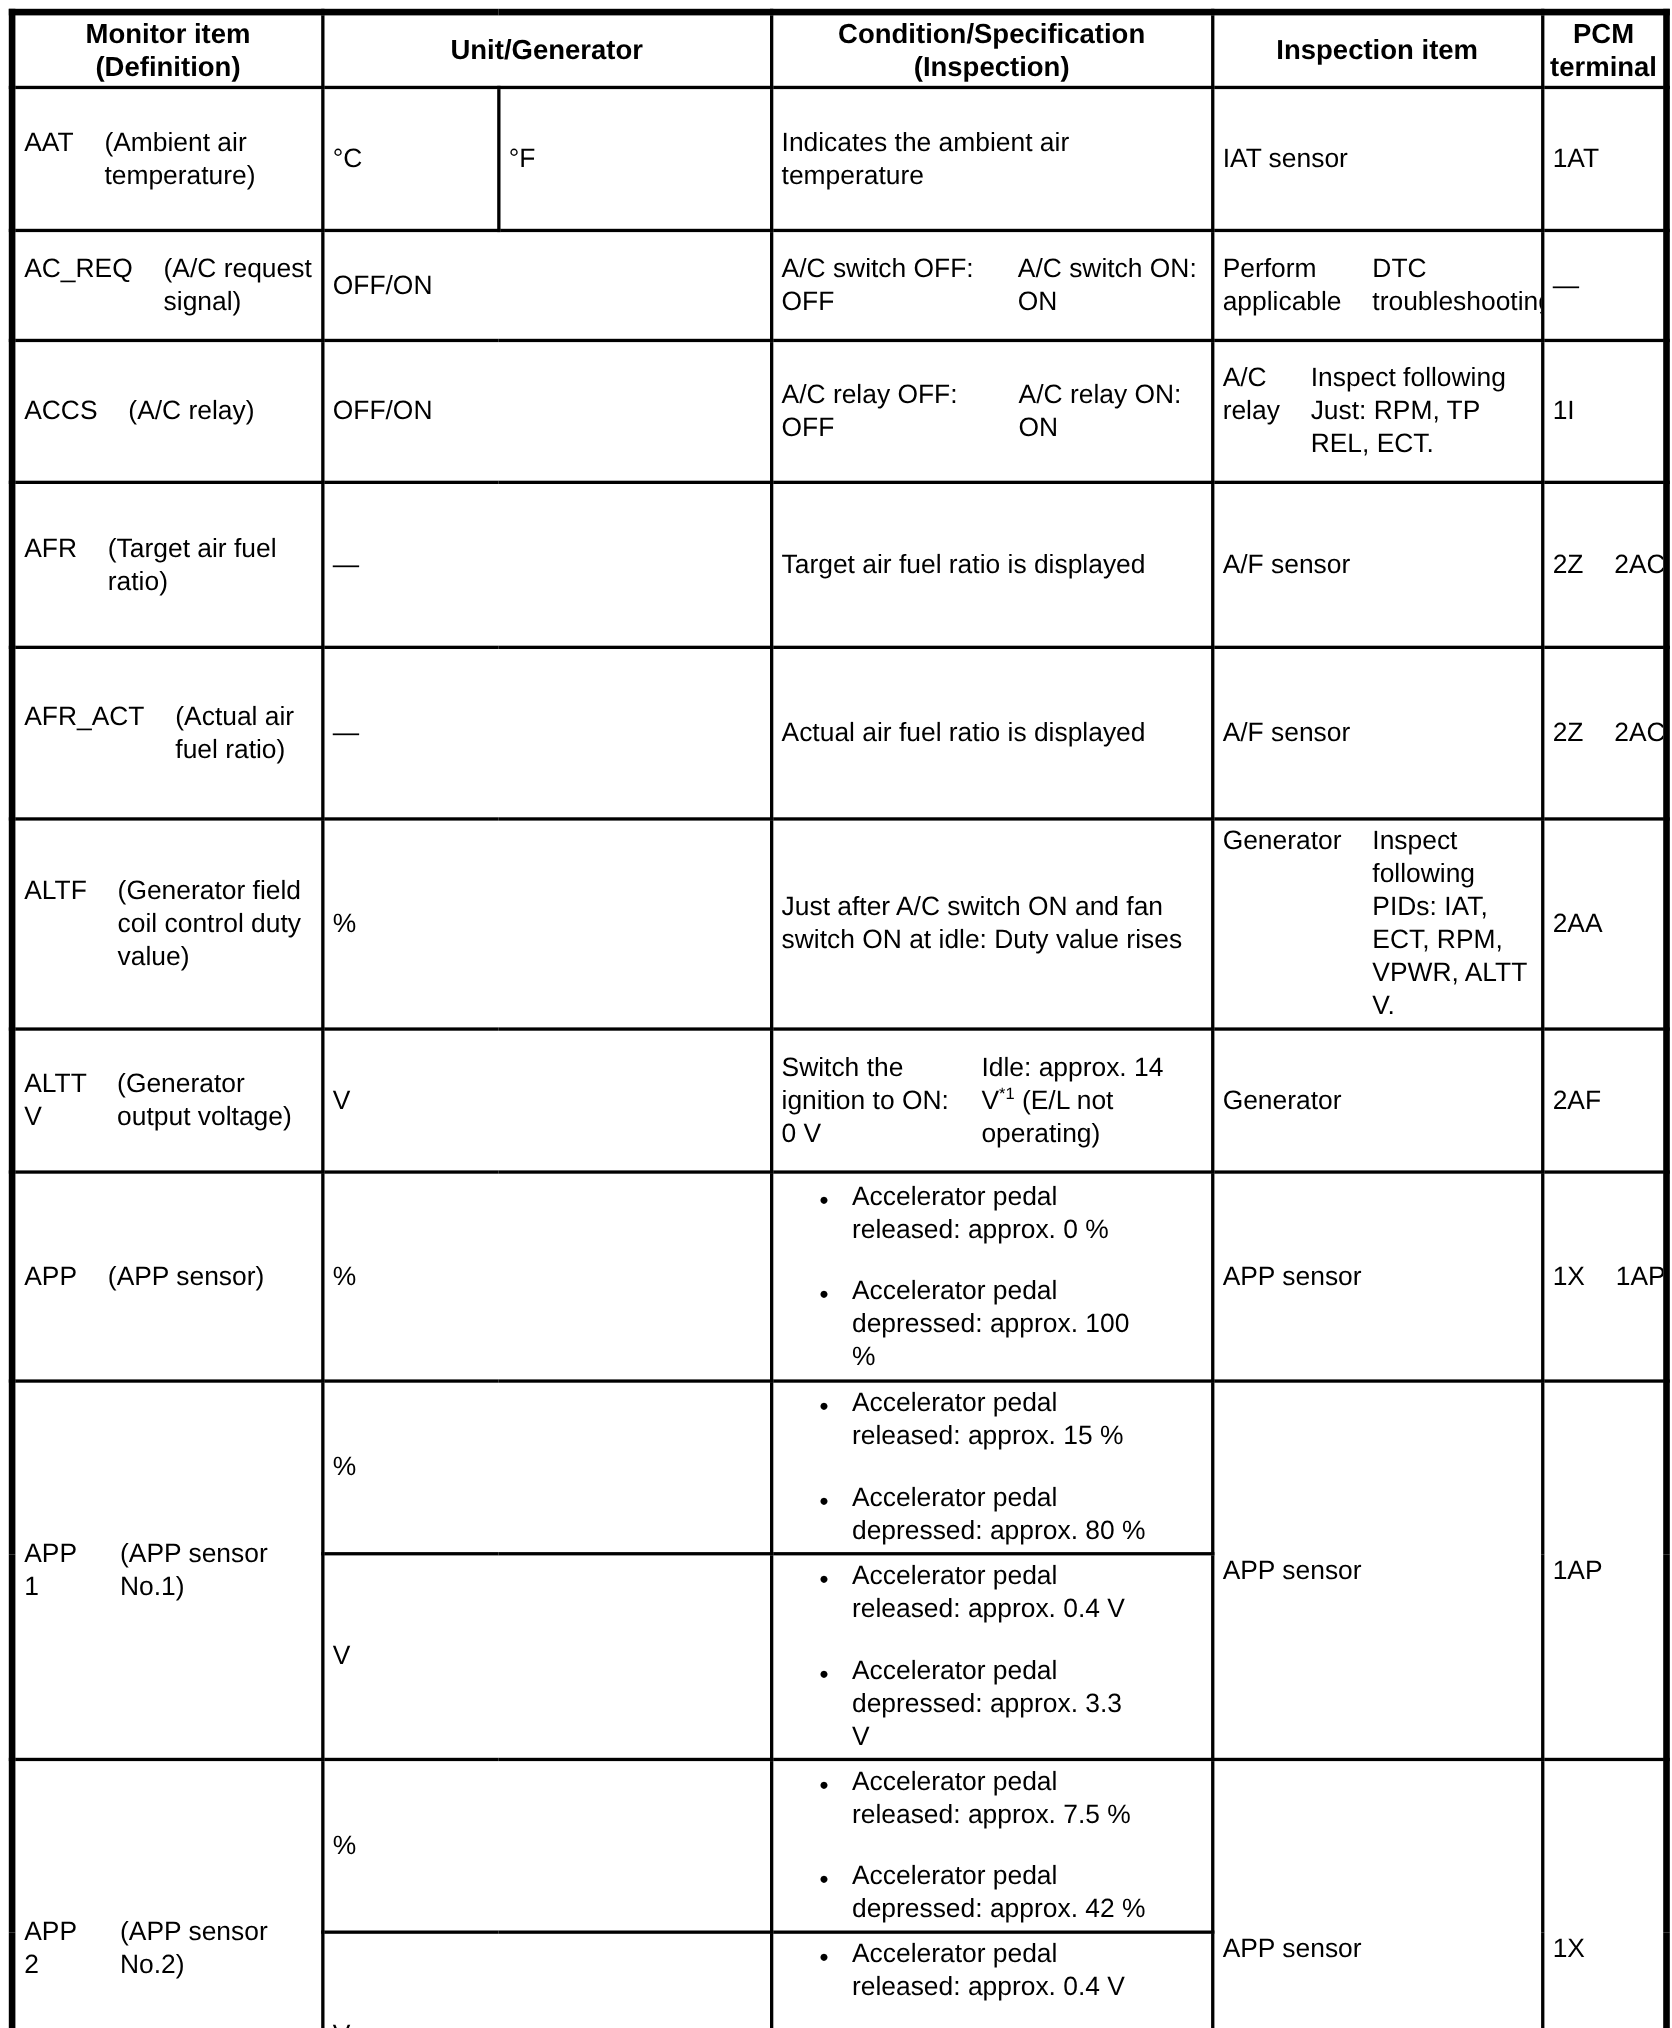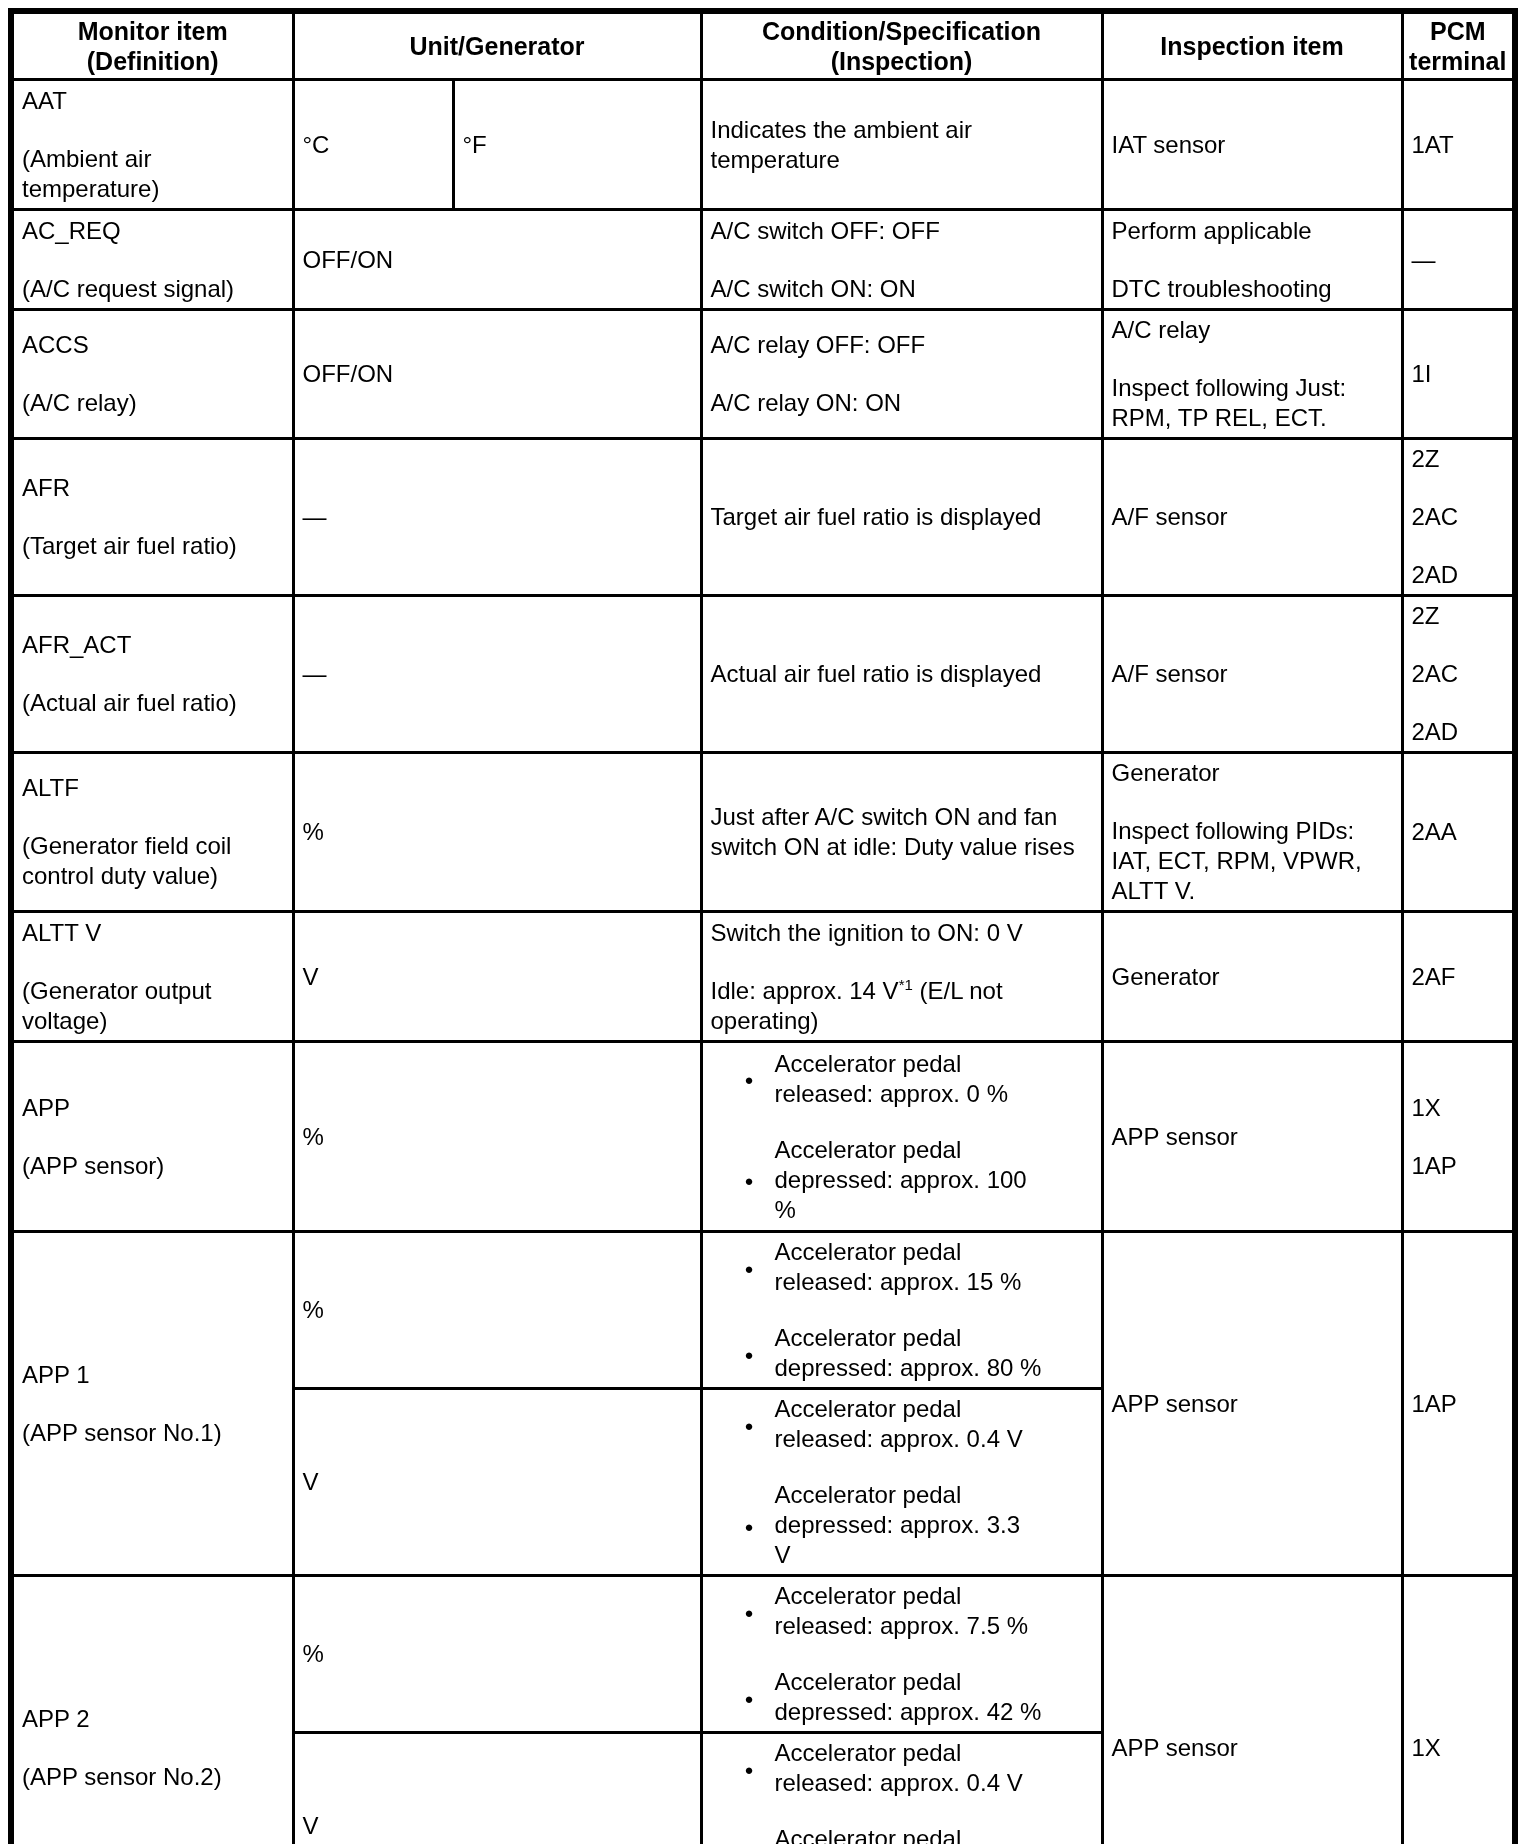--- a/index.html
+++ b/index.html
@@ -40,25 +40,25 @@
   tr.r-afr    { height:150px; }
   tr.r-afract { height:156px; }
   tr.r-altf   { height:151px; }
   tr.r-alttv  { height:130px; }
   tr.r-app    { height:190px; }
   tr.r-app1a  { height:152px; }
   tr.r-app1b  { height:169px; }
   tr.r-app2a  { height:157px; }
   tr.r-app2b  { height:145px; }
 
-  .stack { display:flex; flex-direction:column; gap:28px; }
+  .stack { display:flex; flex-direction:row; gap:28px; }
   .stack > div { min-height:0; }
 
   .blist { display:flex; flex-direction:column; gap:26px; padding-left:34px; }
-  .bli  { display:flex; align-items:center; }
+  .bli  { display:flex; align-items:flex-start; }
   .bdot { width:30px; flex:none; }
   .bdot::before { content:"\25CF"; font-size:15px; line-height:30px; }
   .btxt { width:268px; }
 
   sup.fn { font-size:15px; line-height:0; vertical-align:super; }
 </style>
 </head>
 <body>
 
 <div class="page">

